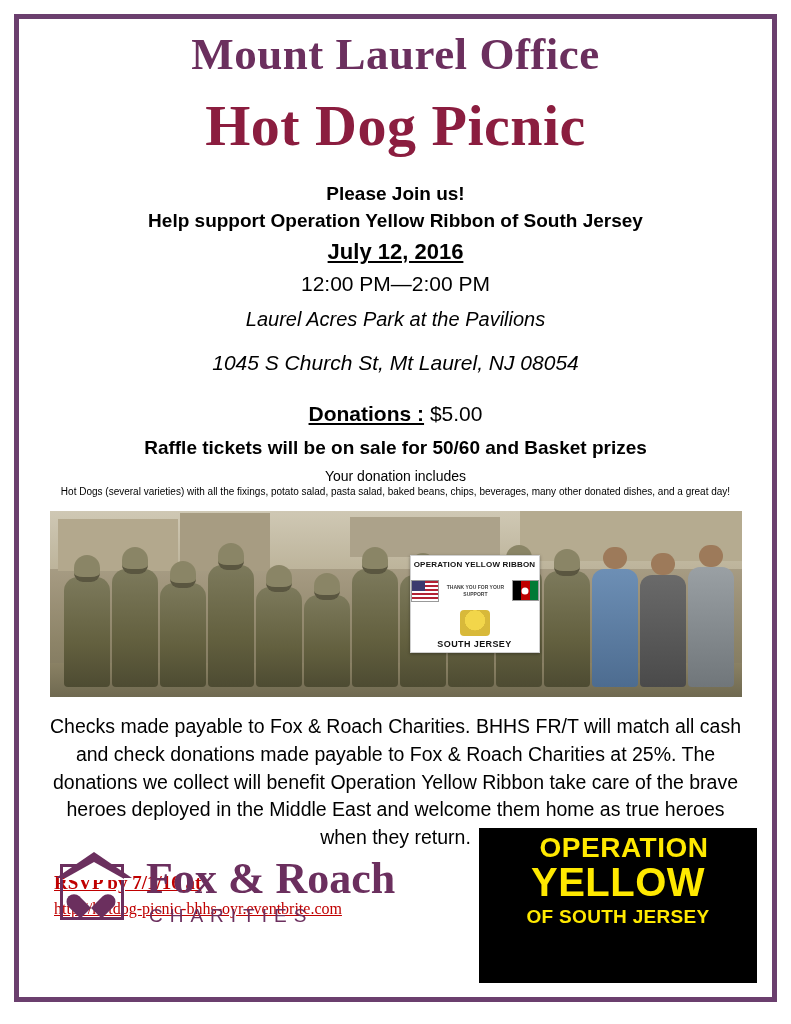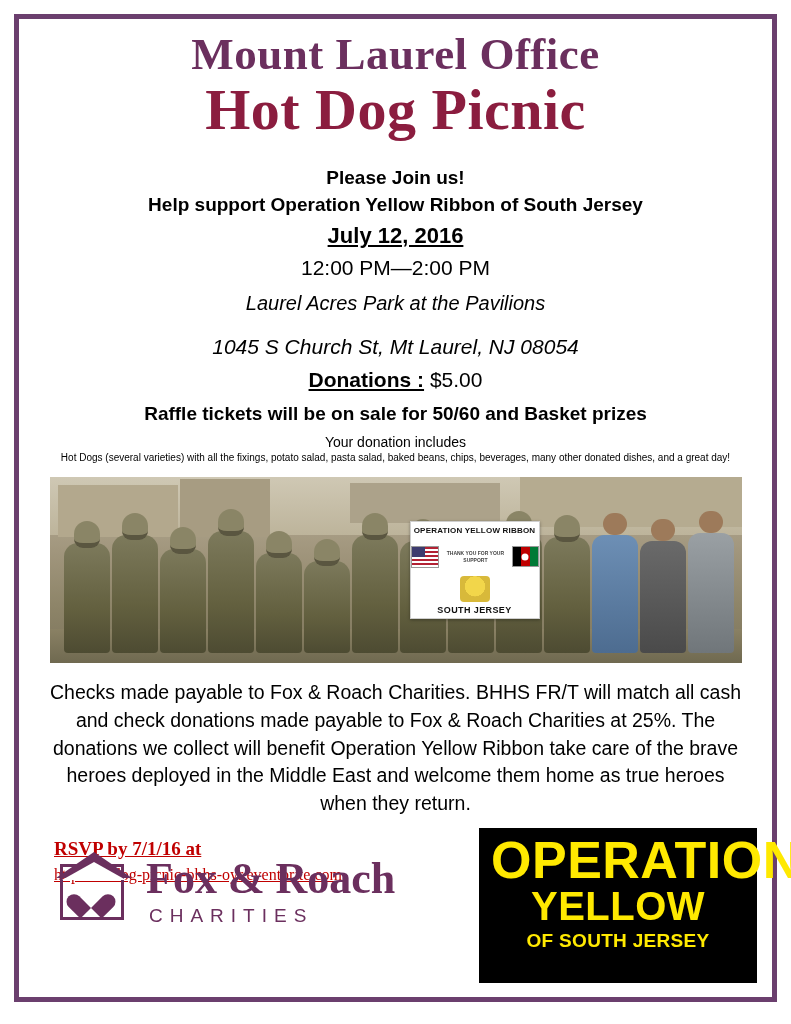--- a/index.html
+++ b/index.html
@@ -46,21 +46,21 @@
     line-height: 1.08;
     letter-spacing: 0.5px;
   }
   .title2 {
     font-family: "Liberation Serif", serif;
     font-weight: bold;
     font-size: 58px;
     color: #8b1d3f;
     text-align: center;
     line-height: 1.0;
-    margin-top: 2px;
+    margin-top: 18px;
     letter-spacing: 0.5px;
   }
 
   
   .intro {
     text-align: center;
     margin-top: 26px;
   }
   .join {
     font-size: 19px;
@@ -96,21 +96,21 @@
   }
   .address {
     font-size: 21px;
     font-style: italic;
     color: #000;
     margin-top: 20px;
   }
   .donations-line {
     font-size: 21px;
     color: #000;
-    margin-top: 9px;
+    margin-top: 27px;
     font-weight: bold;
   }
   .donations-label {
     text-decoration: underline;
   }
   .donations-amount {
     font-weight: normal;
   }
   .raffle {
     font-size: 19px;
@@ -303,21 +303,21 @@
     width: 278px;
     height: 155px;
     background: #000000;
     color: #ffe900;
     text-align: center;
     font-family: "Liberation Sans", sans-serif;
     font-weight: bold;
     padding-top: 6px;
     box-sizing: border-box;
   }
-  .oyr-box .l1 { font-size: 52px; line-height: 1.0; letter-spacing: 0.5px; padding-left: 12px; }
+  .oyr-box .l1 { font-size: 28px; line-height: 1.0; letter-spacing: 0.5px; padding-left: 12px; }
   .oyr-box .l2 { font-size: 40px; line-height: 1.02; letter-spacing: 0.5px; }
   .oyr-box .l3 { font-size: 40px; line-height: 1.02; letter-spacing: 0.5px; }
   .oyr-box .l4 { font-size: 19px; line-height: 1.2; margin-top: 3px; letter-spacing: 0.3px; }
 
   .fr-logo {
     position: absolute;
     left: 22px;
     top: 16px;
     display: flex;
     align-items: center;

